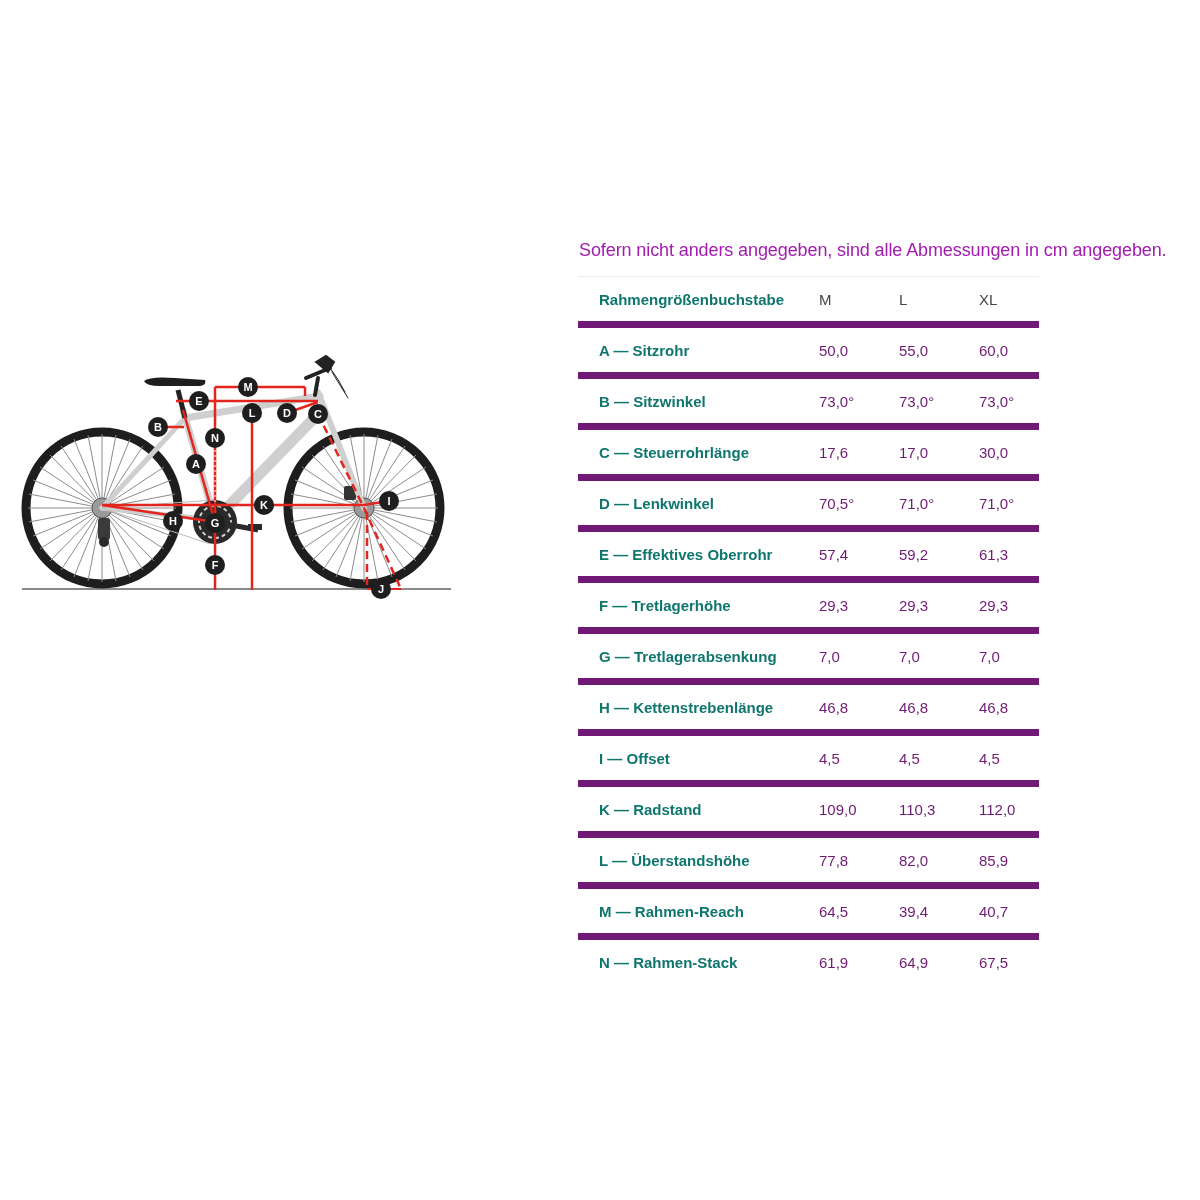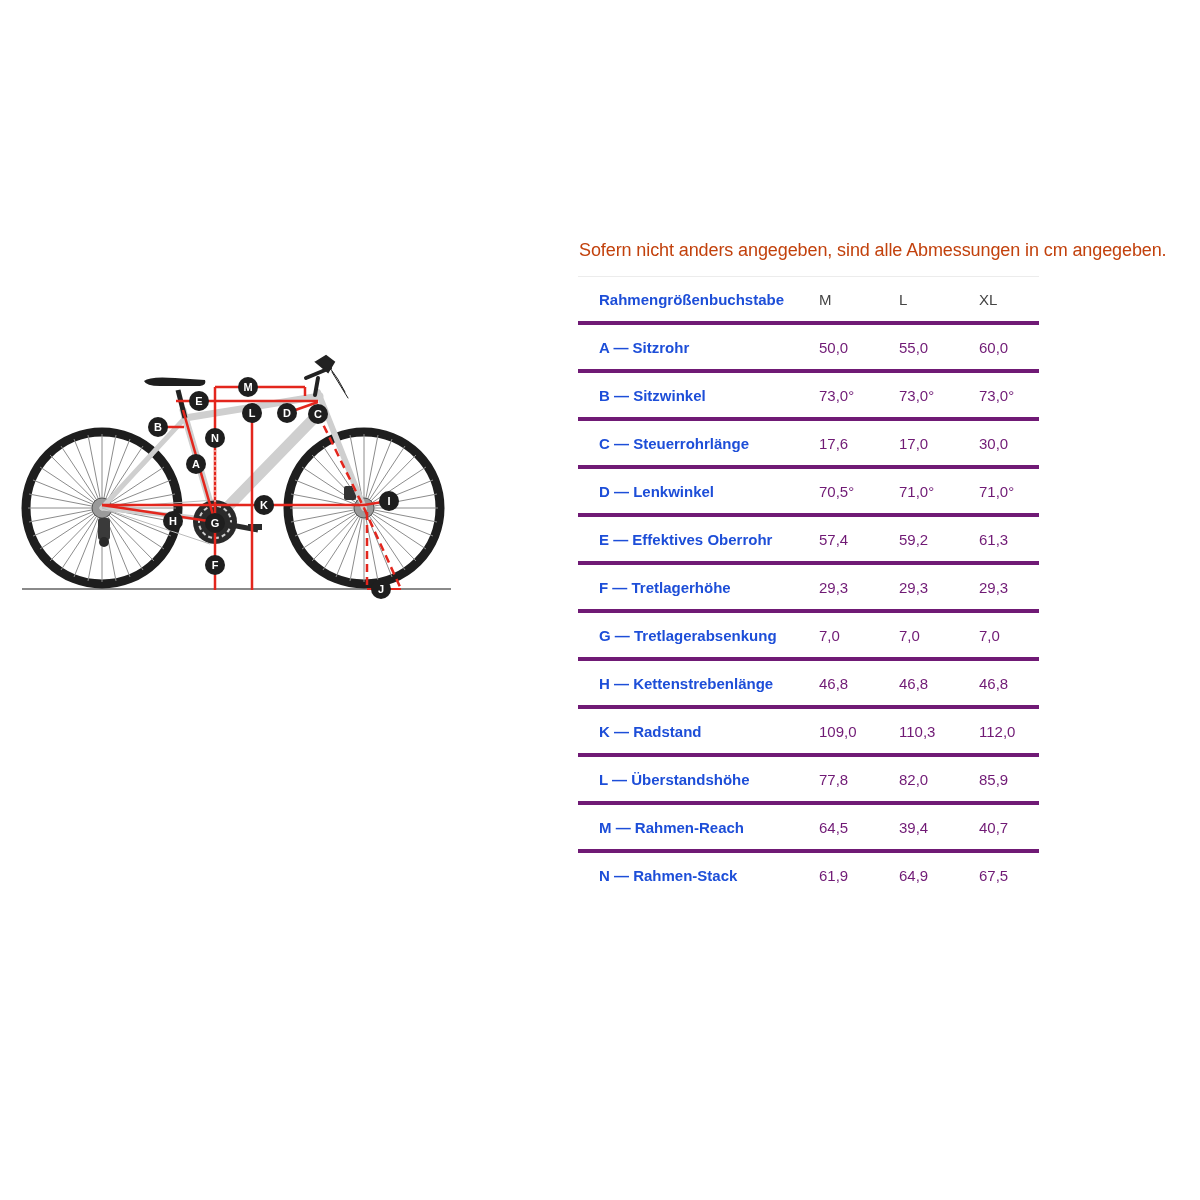--- a/index.html
+++ b/index.html
@@ -1,26 +1,26 @@
 <!DOCTYPE html>
 <html><head>
 <meta charset="utf-8">
 <style>
   html, body { margin: 0; padding: 0; background: #ffffff; }
   body { width: 1200px; height: 1200px; position: relative; overflow: hidden;
          font-family: "Liberation Sans", "DejaVu Sans", sans-serif; }
   .diagram { position: absolute; left: 0; top: 330px; width: 470px; height: 280px; }
   .diagram svg { display: block; }
-  .note { position: absolute; left: 579px; top: 240px; font-size: 18px; color: #c2410c;
+  .note { position: absolute; left: 579px; top: 240px; font-size: 18px; color: #a21caf;
           white-space: nowrap; letter-spacing: -0.1px; }
   .geo-table { position: absolute; left: 578px; top: 276px; width: 461px;
                border-collapse: collapse; font-size: 15px; color: #333; }
-  .geo-table td { height: 44px; padding: 0; border-top: 4px solid #701a75; vertical-align: middle; }
+  .geo-table td { height: 44px; padding: 0; border-top: 7px solid #701a75; vertical-align: middle; }
   .geo-table tr:first-child td { border-top: 1px solid #ececec; }
-  .geo-table td.label { padding-left: 21px; width: 220px; font-weight: bold; color: #1d4ed8; }
+  .geo-table td.label { padding-left: 21px; width: 220px; font-weight: bold; color: #0f766e; }
   .geo-table td.v { color: #701a75; }
   .geo-table td.vm { width: 80px; }
   .geo-table td.vl { width: 80px; }
   .geo-table tr.head td { height: 44px; }
   .geo-table tr.head td.label { font-weight: bold; }
   .geo-table tr.head td.v { color: #444; }
   .lbl-txt { font-family: "Liberation Sans", "DejaVu Sans", sans-serif; font-weight: bold; font-size: 11px; fill: #ffffff; }
 </style>
 </head>
 <body>
@@ -287,20 +287,26 @@
       <td class="v vl">7,0</td>
       <td class="v">7,0</td>
     </tr>
     <tr>
       <td class="label">H — Kettenstrebenlänge</td>
       <td class="v vm">46,8</td>
       <td class="v vl">46,8</td>
       <td class="v">46,8</td>
     </tr>
     <tr>
+      <td class="label">I — Offset</td>
+      <td class="v vm">4,5</td>
+      <td class="v vl">4,5</td>
+      <td class="v">4,5</td>
+    </tr>
+    <tr>
       <td class="label">K — Radstand</td>
       <td class="v vm">109,0</td>
       <td class="v vl">110,3</td>
       <td class="v">112,0</td>
     </tr>
     <tr>
       <td class="label">L — Überstandshöhe</td>
       <td class="v vm">77,8</td>
       <td class="v vl">82,0</td>
       <td class="v">85,9</td>

